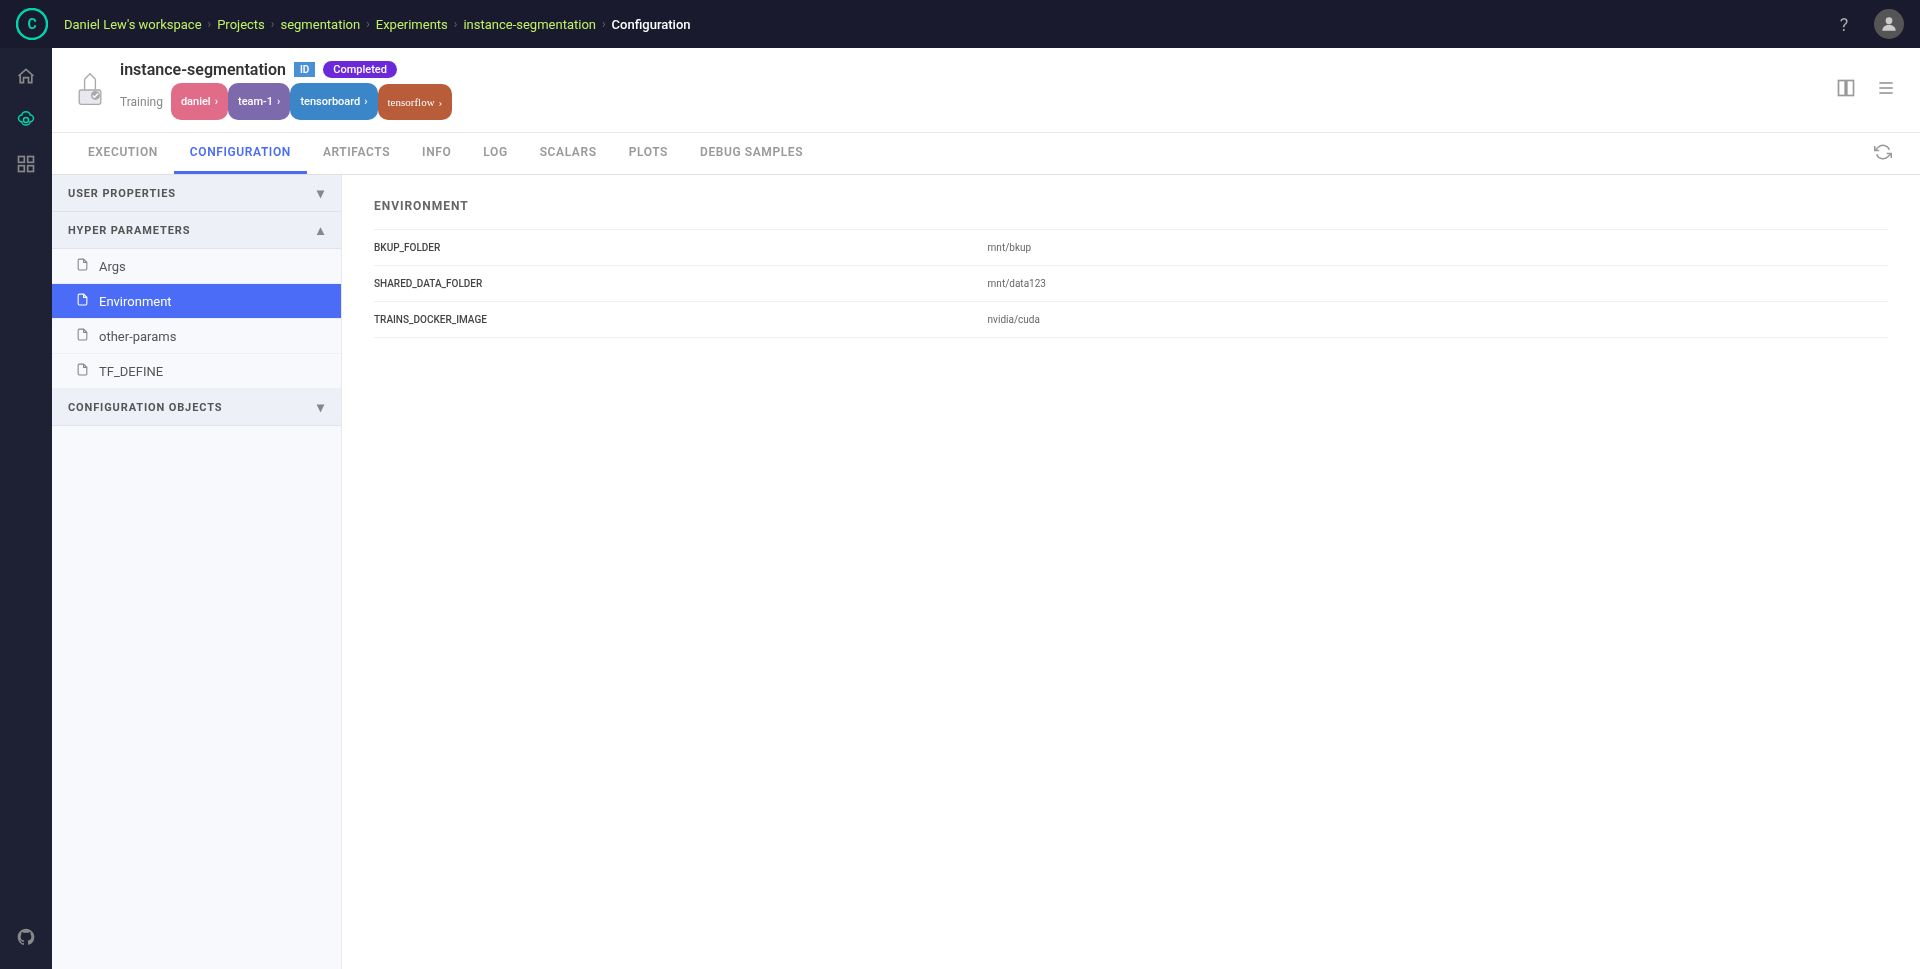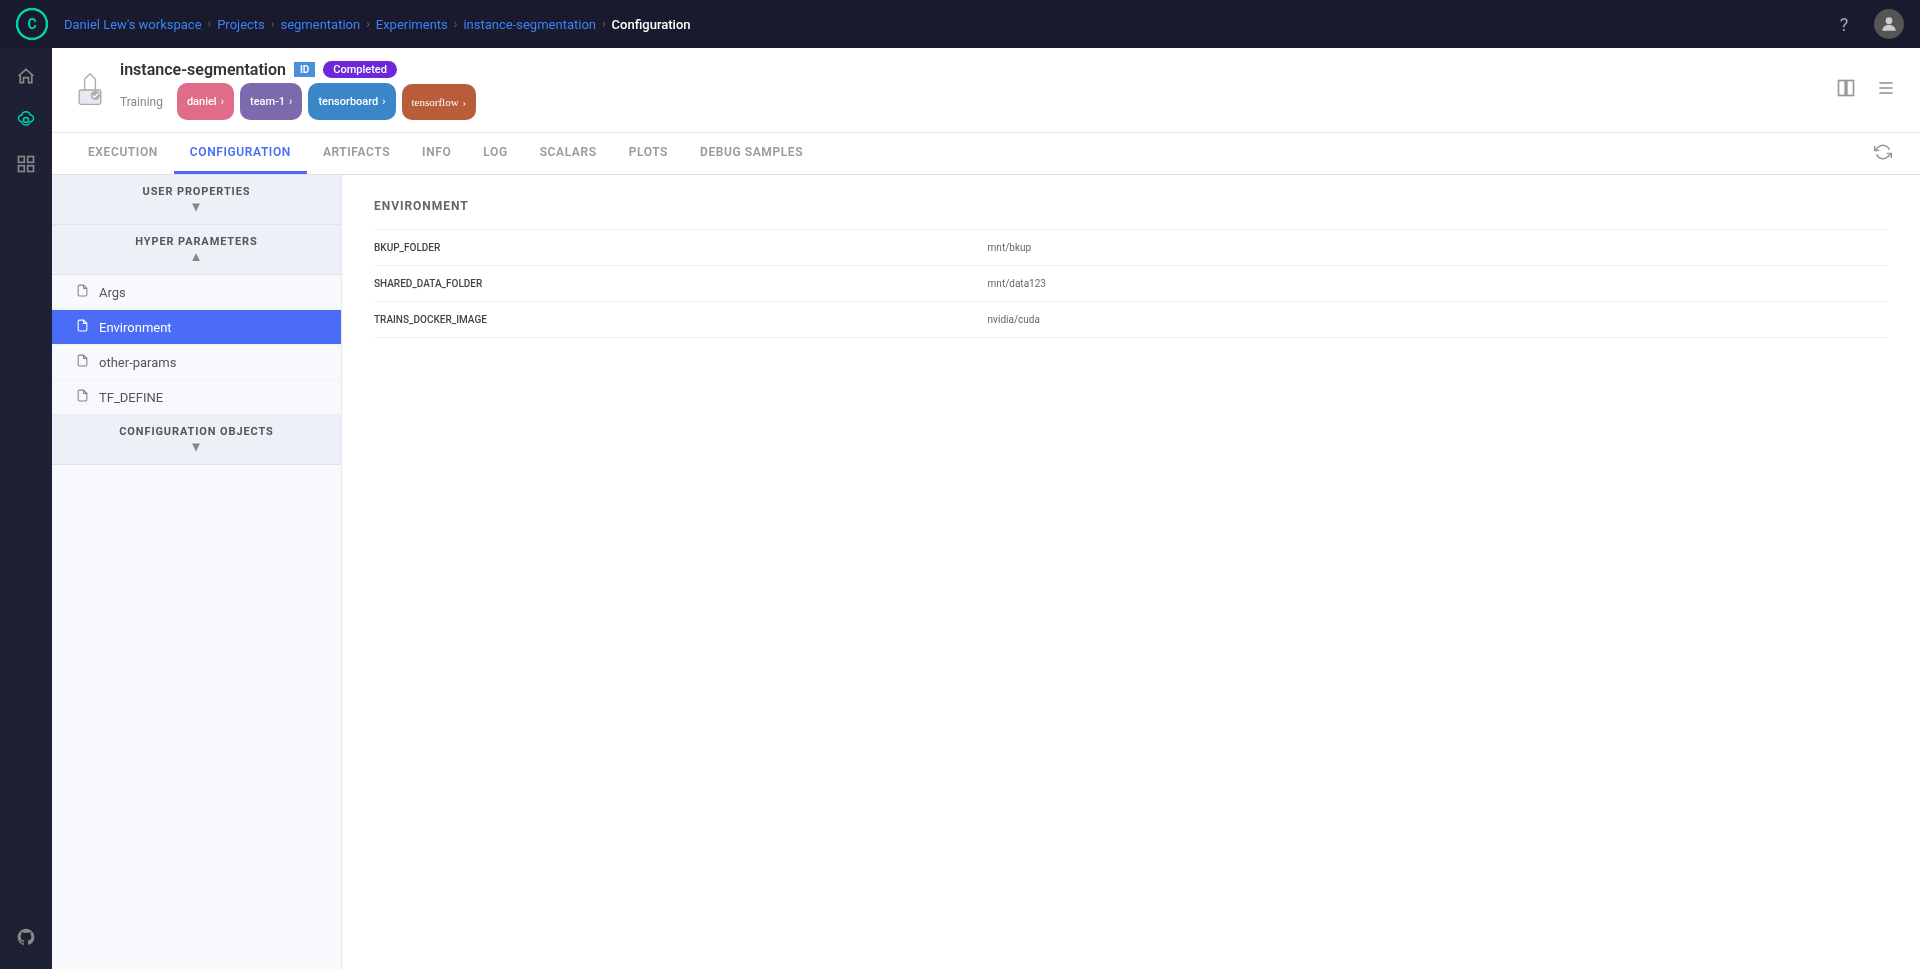--- a/index.html
+++ b/index.html
@@ -26,21 +26,21 @@
       align-items: center;
       gap: 6px;
       font-size: 13px;
       color: #aaa;
     }
     .breadcrumb-sep {
       color: #666;
       font-size: 12px;
     }
     .breadcrumb-item {
-      color: #3b82f6;
+      color: #bef264;
       cursor: pointer;
     }
     .breadcrumb-current {
       color: #fff;
       font-weight: 500;
     }
     .top-nav-actions {
       margin-left: auto;
       display: flex;
       align-items: center;
@@ -155,21 +155,20 @@
       background: #6d28d9;
       color: #fff;
       font-size: 11px;
       padding: 2px 10px;
       border-radius: 10px;
       font-weight: 500;
     }
     .experiment-tags {
       display: flex;
       align-items: center;
-      gap: 6px;
     }
     .experiment-type {
       font-size: 12px;
       color: #888;
       margin-right: 8px;
     }
     .tag {
       font-size: 11px;
       padding: 12px 10px;
       border-radius: 10px;
@@ -251,21 +250,20 @@
       justify-content: space-between;
       padding: 10px 16px;
       font-size: 11px;
       font-weight: 700;
       letter-spacing: 0.08em;
       color: #555;
       background: #eef0f7;
       cursor: pointer;
       border-bottom: 1px solid #e0e3ee;
       text-transform: uppercase;
-      flex-direction: column;
     }
     .sidebar-section-header .chevron {
       font-size: 14px;
       color: #888;
     }
     .sidebar-item {
       display: flex;
       align-items: center;
       gap: 10px;
       padding: 9px 16px 9px 24px;

